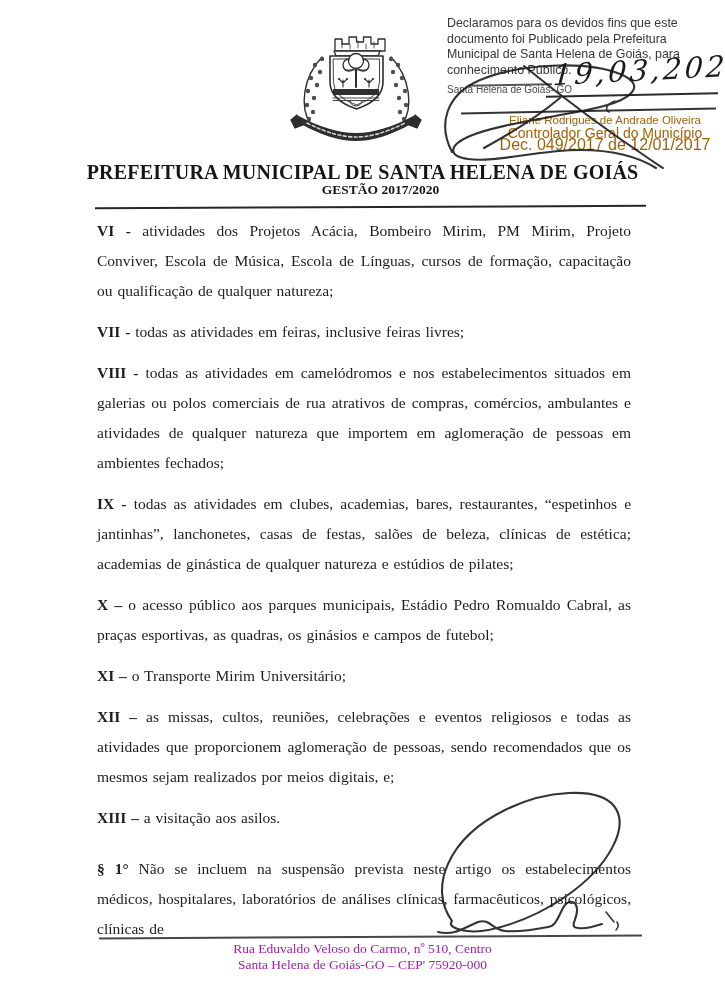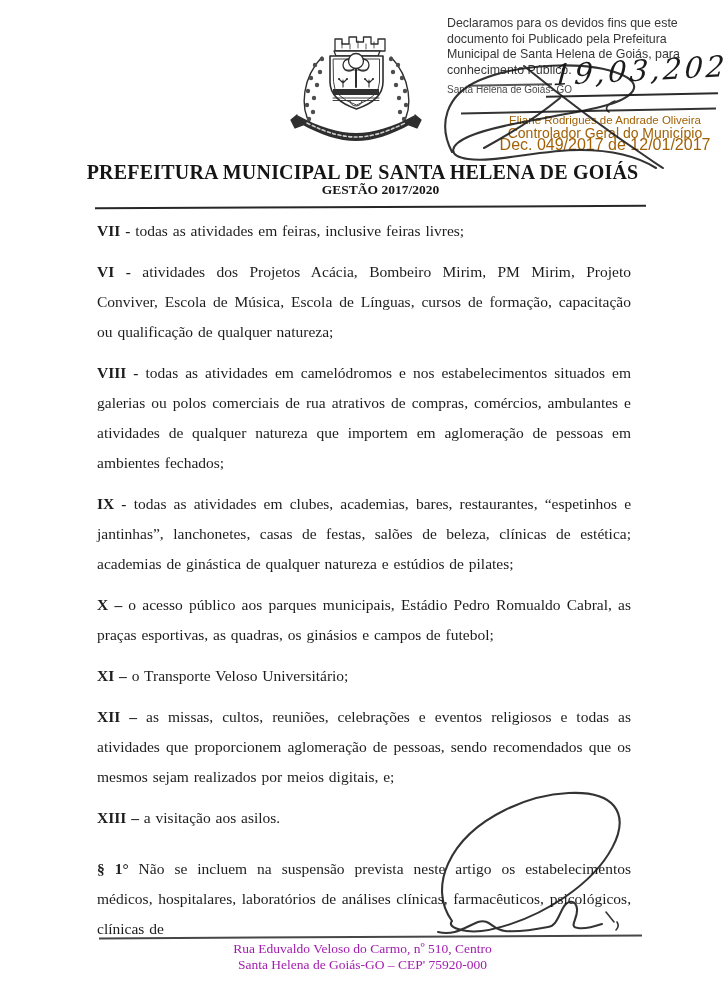--- a/index.html
+++ b/index.html
@@ -132,26 +132,26 @@
     <div class="decree">Dec. 049/2017 de 12/01/2017</div>
   </div>
 
   <div class="header">
     <div class="title">PREFEITURA MUNICIPAL DE SANTA HELENA DE GOIÁS</div>
     <div class="subtitle">GESTÃO 2017/2020</div>
   </div>
   <div class="rule-top"></div>
 
   <div class="body">
+    <p><b class="pfx">VI -</b> <span>atividades dos Projetos Acácia, Bombeiro Mirim, PM Mirim, Projeto Conviver, Escola de Música, Escola de Línguas, cursos de formação, capacitação ou qualificação de qualquer natureza;</span></p>
     <p><b class="pfx">VII -</b> <span>todas as atividades em feiras, inclusive feiras livres;</span></p>
-    <p><b class="pfx">VI -</b> <span>atividades dos Projetos Acácia, Bombeiro Mirim, PM Mirim, Projeto Conviver, Escola de Música, Escola de Línguas, cursos de formação, capacitação ou qualificação de qualquer natureza;</span></p>
     <p><b class="pfx">VIII -</b> <span>todas as atividades em camelódromos e nos estabelecimentos situados em galerias ou polos comerciais de rua atrativos de compras, comércios, ambulantes e atividades de qualquer natureza que importem em aglomeração de pessoas em ambientes fechados;</span></p>
     <p><b class="pfx">IX -</b> <span>todas as atividades em clubes, academias, bares, restaurantes, “espetinhos e jantinhas”, lanchonetes, casas de festas, salões de beleza, clínicas de estética; academias de ginástica de qualquer natureza e estúdios de pilates;</span></p>
     <p><b class="pfx">X –</b> <span>o acesso público aos parques municipais, Estádio Pedro Romualdo Cabral, as praças esportivas, as quadras, os ginásios e campos de futebol;</span></p>
-    <p><b class="pfx">XI –</b> <span>o Transporte Veloso Universitário;</span></p>
+    <p><b class="pfx">XI –</b> <span>o Transporte Mirim Universitário;</span></p>
     <p><b class="pfx">XII –</b> <span>as missas, cultos, reuniões, celebrações e eventos religiosos e todas as atividades que proporcionem aglomeração de pessoas, sendo recomendados que os mesmos sejam realizados por meios digitais, e;</span></p>
     <p><b class="pfx">XIII –</b> <span>a visitação aos asilos.</span></p>
     <p class="sect"><b class="pfx">§ 1°</b> <span>Não se incluem na suspensão prevista neste artigo os estabelecimentos médicos, hospitalares, laboratórios de análises clínicas, farmacêuticos, psicológicos, clínicas de</span></p>
   </div>
 
   <div class="rule-bottom"></div>
   <div class="footer">
     <div>Rua Eduvaldo Veloso do Carmo, nº 510, Centro</div>
     <div>Santa Helena de Goiás-GO – CEP' 75920-000</div>
   </div>

